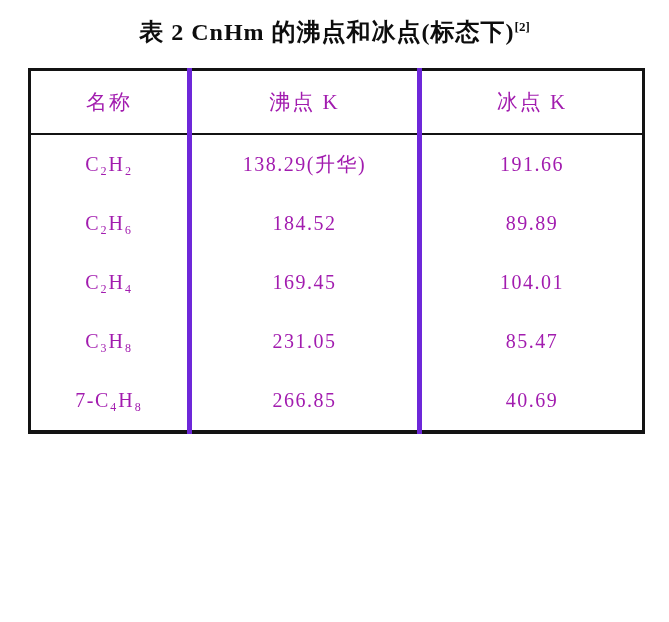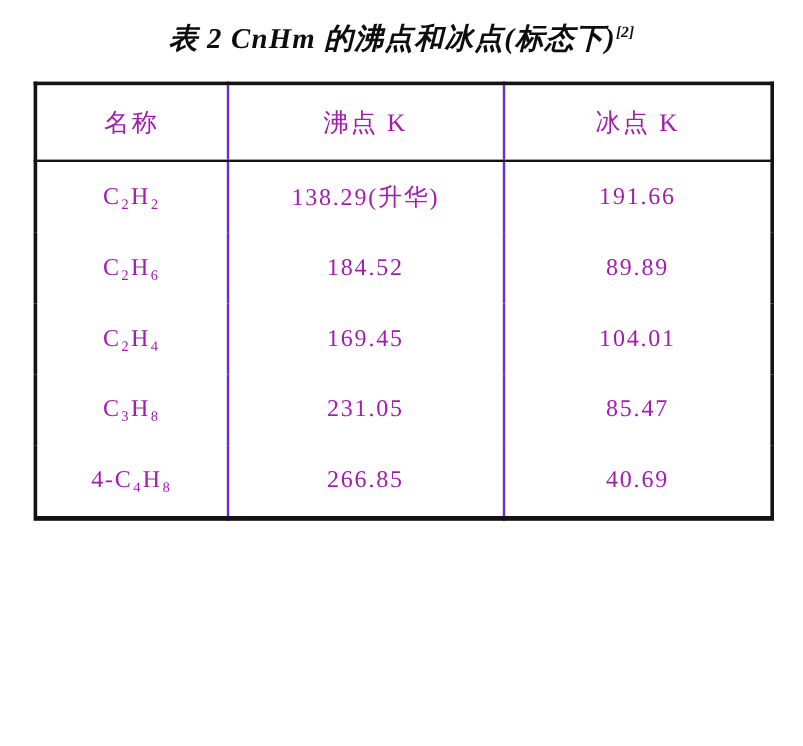--- a/index.html
+++ b/index.html
@@ -20,21 +20,20 @@
     position: absolute;
     top: 16px;
     left: 0;
     width: 669px;
     text-align: center;
     font-size: 24px;
     font-weight: bold;
     letter-spacing: 1px;
     color: #0d0d0d;
     white-space: nowrap;
-    font-style: italic;
   }
   .caption sup {
     font-size: 13px;
     font-weight: bold;
     vertical-align: super;
     letter-spacing: 0;
   }
   .data-table {
     position: absolute;
     left: 28px;
@@ -60,21 +59,21 @@
   }
   .data-table td {
     height: 57px;
     font-size: 20px;
     letter-spacing: 1.5px;
     vertical-align: middle;
     margin-top: 44px;
   }
   .data-table th + th,
   .data-table td + td {
-    border-left: 2px solid #6d28d9;
+    border-left: 5px solid #6d28d9;
   }
 </style>
 </head>
 <body>
 
 <div class="page">
 
   <div class="caption">
     <span>表 2  CnHm 的沸点和冰点(标态下)</span><sup>[2]</sup>
   </div>
@@ -107,20 +106,20 @@
           <td>C₂H₄</td>
           <td>169.45</td>
           <td>104.01</td>
         </tr>
         <tr>
           <td>C₃H₈</td>
           <td>231.05</td>
           <td>85.47</td>
         </tr>
         <tr>
-          <td>4-C₄H₈</td>
+          <td>7-C₄H₈</td>
           <td>266.85</td>
           <td>40.69</td>
         </tr>
       </tbody>
   </table>
 
 </div>
 
 </body></html>

